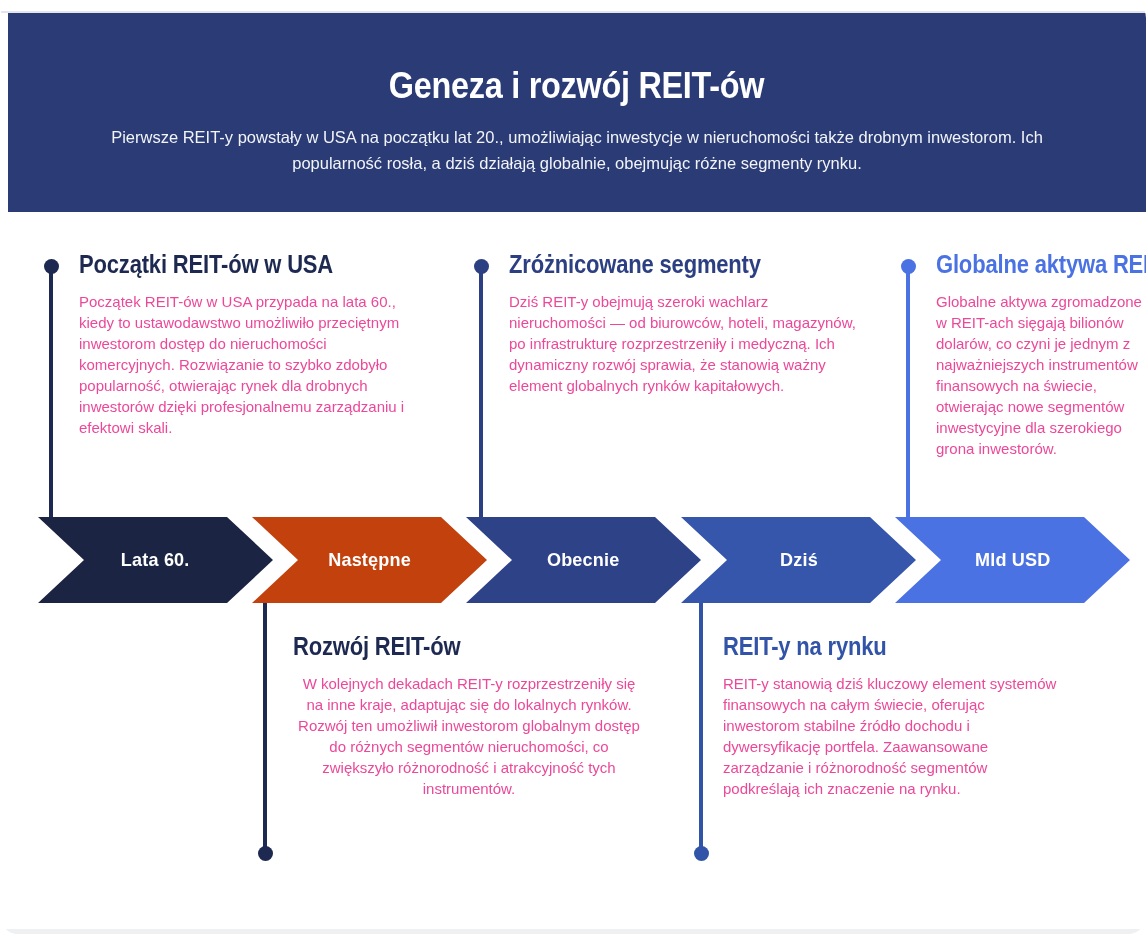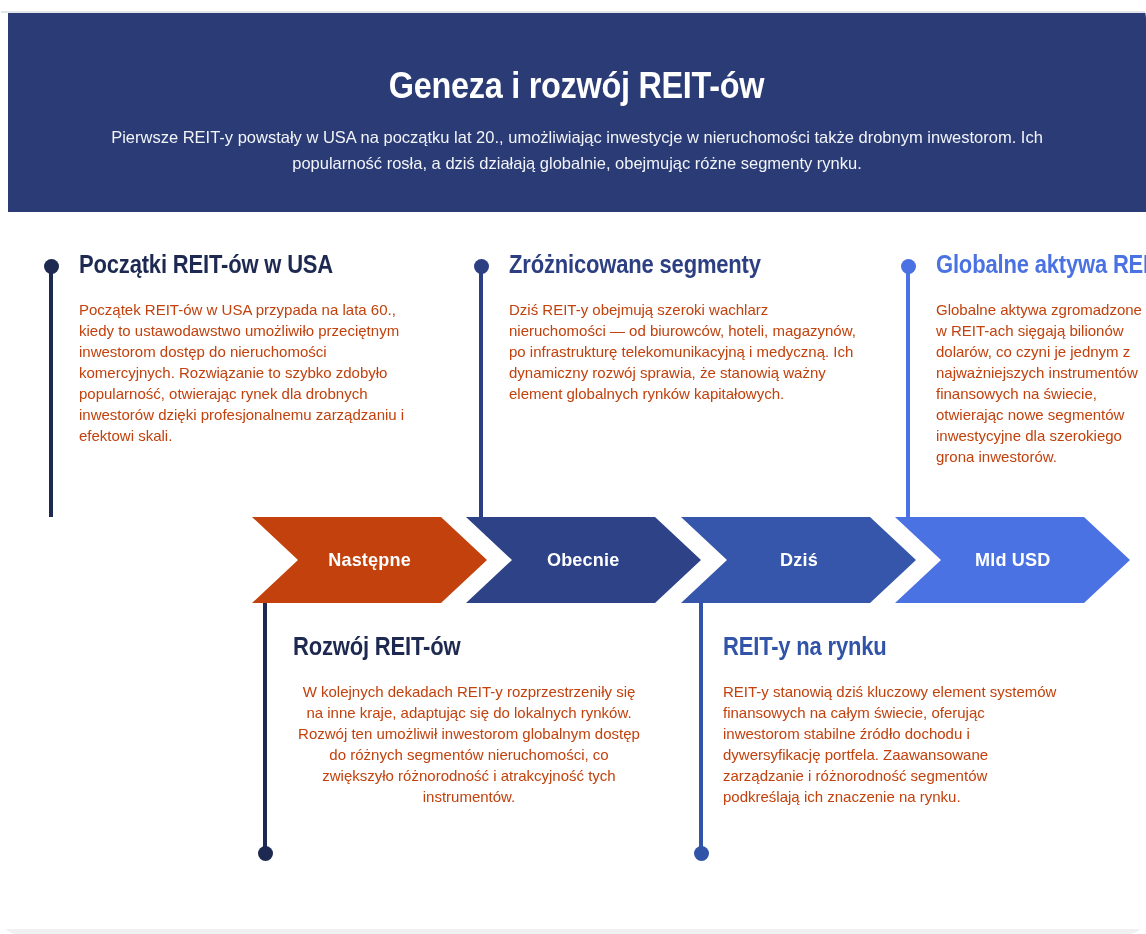--- a/index.html
+++ b/index.html
@@ -59,21 +59,21 @@
   .dot-b1{left:258px;top:846px;}
   .dot-b2{left:694px;top:846px;}
 
   
   .section{position:absolute;}
   .sec-title{
     font-size:25px;font-weight:700;line-height:1.15;letter-spacing:-.2px;
     transform:scaleX(.88);transform-origin:0 50%;white-space:nowrap;
   }
   .sec-body{
-    margin-top:20px;color:#c2410c;font-size:15px;line-height:1.4;
+    margin-top:12px;color:#ec4899;font-size:15px;line-height:1.4;
   }
   .sec-top1{left:79px;top:250px;}  .sec-top1 .sec-body{width:332px;}
   .sec-top2{left:509px;top:250px;} .sec-top2 .sec-body{width:348px;}
   .sec-top3{left:936px;top:250px;} .sec-top3 .sec-body{width:208px;}
   .sec-bot1{left:293px;top:632px;} .sec-bot1 .sec-body{width:352px;text-align:center;}
   .sec-bot2{left:723px;top:632px;} .sec-bot2 .sec-body{width:336px;}
 </style>
 </head>
 <body>
 
@@ -92,40 +92,43 @@
 
   <div class="vline vline-b1" style="background: rgb(29, 41, 80);"></div>
   <div class="vline vline-b2" style="background: rgb(50, 84, 168);"></div>
 
   <div class="dot dot-t1" style="background: rgb(29, 41, 80);"></div>
   <div class="dot dot-t2" style="background: rgb(44, 63, 130);"></div>
   <div class="dot dot-t3" style="background: rgb(74, 114, 226);"></div>
   <div class="dot dot-b1" style="background: rgb(29, 41, 80);"></div>
   <div class="dot dot-b2" style="background: rgb(50, 84, 168);"></div>
 
+  <div class="arrow arrow1" style="background: rgb(27, 36, 66);">
+    <span class="arrow-label">Lata 60.</span>
+  </div>
   <div class="arrow arrow2" style="background: #c2410c;">
     <span class="arrow-label">Następne</span>
   </div>
   <div class="arrow arrow3" style="background: rgb(46, 66, 135);">
     <span class="arrow-label">Obecnie</span>
   </div>
   <div class="arrow arrow5" style="background: rgb(74, 114, 226);">
     <span class="arrow-label">Mld USD</span>
   </div>
   <div class="arrow arrow4" style="background: rgb(54, 86, 171);">
     <span class="arrow-label">Dziś</span>
   </div>
 
   <div class="section sec-top1">
     <div class="sec-title" style="color: rgb(29, 41, 80);">Początki REIT-ów w USA</div>
     <div class="sec-body">Początek REIT-ów w USA przypada na lata 60., kiedy to ustawodawstwo umożliwiło przeciętnym inwestorom dostęp do nieruchomości komercyjnych. Rozwiązanie to szybko zdobyło popularność, otwierając rynek dla drobnych inwestorów dzięki profesjonalnemu zarządzaniu i efektowi skali.</div>
   </div>
   <div class="section sec-top2">
     <div class="sec-title" style="color: rgb(44, 63, 130);">Zróżnicowane segmenty</div>
-    <div class="sec-body">Dziś REIT-y obejmują szeroki wachlarz nieruchomości — od biurowców, hoteli, magazynów, po infrastrukturę telekomunikacyjną i medyczną. Ich dynamiczny rozwój sprawia, że stanowią ważny element globalnych rynków kapitałowych.</div>
+    <div class="sec-body">Dziś REIT-y obejmują szeroki wachlarz nieruchomości — od biurowców, hoteli, magazynów, po infrastrukturę rozprzestrzeniły i medyczną. Ich dynamiczny rozwój sprawia, że stanowią ważny element globalnych rynków kapitałowych.</div>
   </div>
   <div class="section sec-top3">
     <div class="sec-title" style="color: rgb(74, 114, 226);">Globalne aktywa REIT</div>
     <div class="sec-body">Globalne aktywa zgromadzone w REIT-ach sięgają bilionów dolarów, co czyni je jednym z najważniejszych instrumentów finansowych na świecie, otwierając nowe segmentów inwestycyjne dla szerokiego grona inwestorów.</div>
   </div>
 
   <div class="section sec-bot1">
     <div class="sec-title" style="color: rgb(29, 41, 80);">Rozwój REIT-ów</div>
     <div class="sec-body">W kolejnych dekadach REIT-y rozprzestrzeniły się na inne kraje, adaptując się do lokalnych rynków. Rozwój ten umożliwił inwestorom globalnym dostęp do różnych segmentów nieruchomości, co zwiększyło różnorodność i atrakcyjność tych instrumentów.</div>
   </div>

